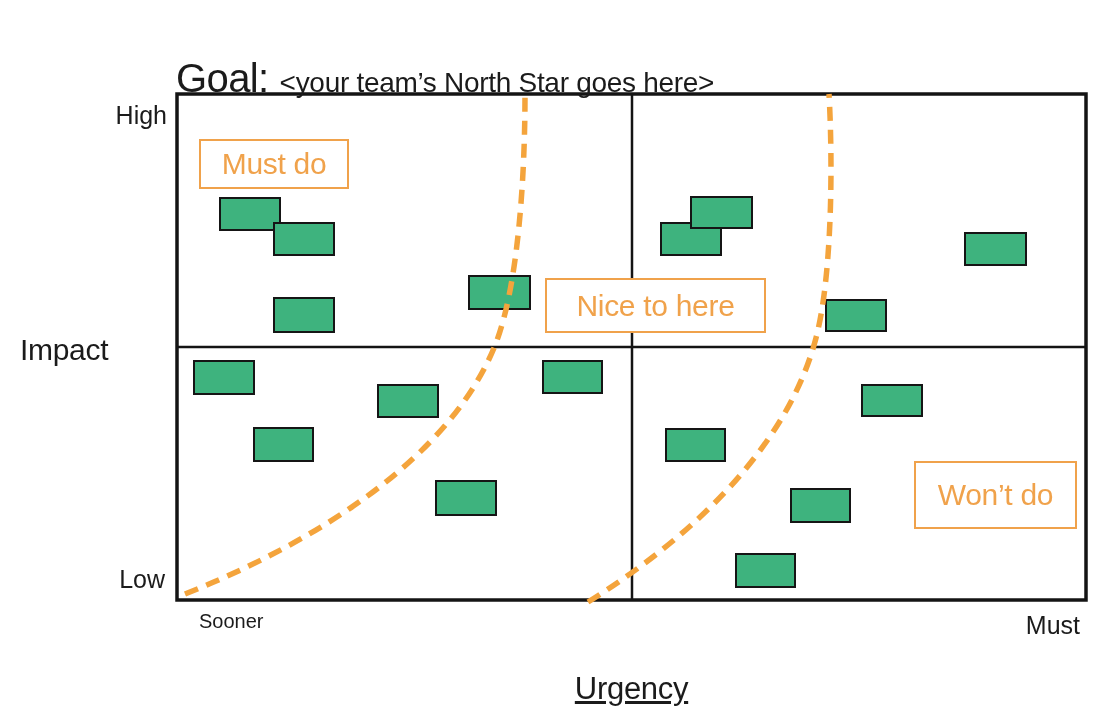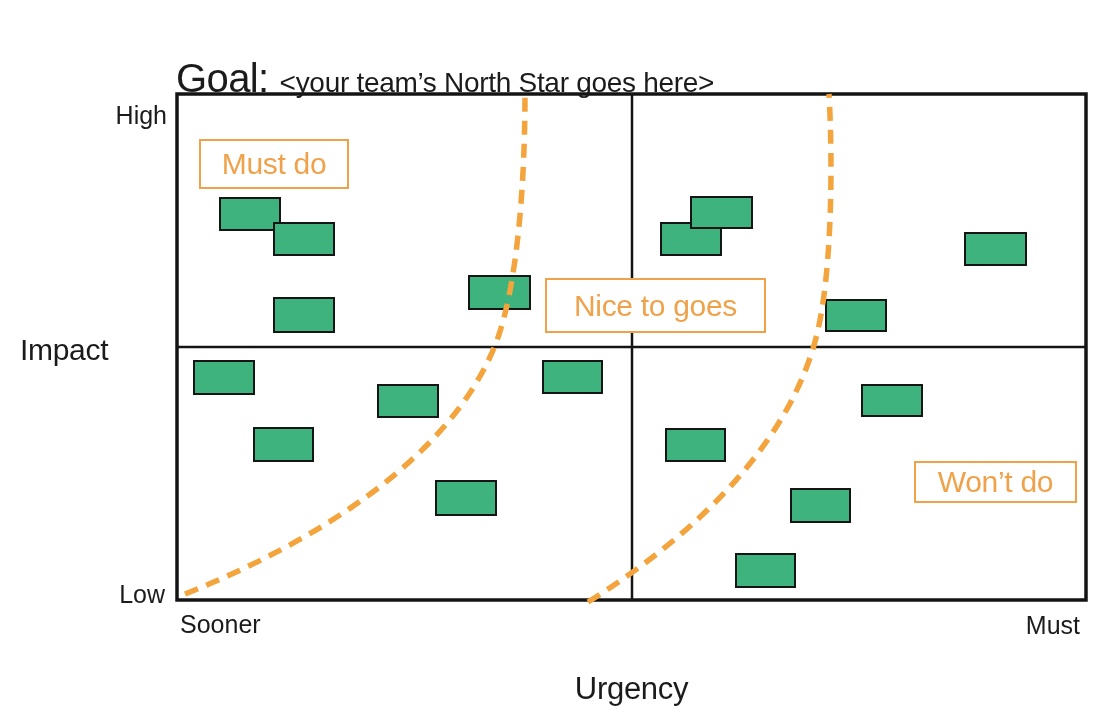--- a/index.html
+++ b/index.html
@@ -20,34 +20,34 @@
   .zone{
     position:absolute;z-index:4;box-sizing:border-box;
     border:2px solid var(--accent_orange,#F0A24B);
     color:var(--accent_orange,#F0A24B);
     background:#ffffff;
     display:flex;align-items:center;justify-content:center;
     font-size:30px;letter-spacing:-0.3px;white-space:nowrap;
   }
   .zone-must{left:199px;top:110px;width:150px;height:50px;margin-top:29px;}
   .zone-nice{left:545px;top:278px;width:221px;height:55px;}
-  .zone-wont{left:914px;top:461px;width:163px;height:42px;}
+  .zone-wont{left:914px;top:461px;width:163px;height:68px;}
   .title{
     position:absolute;left:176px;top:4px;width:911px;z-index:5;
     white-space:nowrap;line-height:52px;margin-top:48px;
   }
   .title-goal{font-size:40px;letter-spacing:-0.6px;margin-right:11px;}
   .title-sub{font-size:28px;letter-spacing:-0.3px;}
   .axis-label{position:absolute;z-index:5;white-space:nowrap;}
   .lbl-high{top:101px;right:929px;font-size:25px;text-align:right;}
-  .lbl-low{top:580px;right:931px;font-size:25px;text-align:right;}
+  .lbl-low{top:565px;right:931px;font-size:25px;text-align:right;}
   .lbl-impact{top:333px;left:20px;font-size:30px;letter-spacing:-0.3px;}
-  .lbl-sooner{top:610px;left:180px;font-size:25px;}
+  .lbl-sooner{top:610px;left:199px;font-size:20px;}
   .lbl-later{top:611px;right:16px;font-size:25px;}
-  .lbl-urgency{top:671px;left:176px;width:911px;text-align:center;font-size:31px;letter-spacing:-0.3px;}
+  .lbl-urgency{top:671px;left:176px;width:911px;text-align:center;font-size:31px;letter-spacing:-0.3px;text-decoration:underline;}
 </style>
 </head>
 <body>
 
 <div class="stage">
 
   <div class="title">
     <span class="title-goal">Goal:</span><span class="title-sub">&lt;your team’s North Star goes here&gt;</span>
   </div>
 
@@ -83,16 +83,16 @@
       <div class="card" style="left: 790px; top: 488px; width: 61px; height: 35px;"></div>
       <div class="card" style="left: 735px; top: 553px; width: 61px; height: 35px;"></div>
     </div>
 
   <svg class="layer curves-layer" width="1096" height="720" viewBox="0 0 1096 720">
     <path d="M185,594 C320,540 448,458 494,348 C517,293 525,185 525,94" fill="none" stroke-width="5.5" stroke-dasharray="14 9" stroke="#F4A43C"></path>
     <path d="M588,602 C695,535 788,445 816,338 C832,277 833,165 829,94" fill="none" stroke-width="5.5" stroke-dasharray="14 9" stroke="#F4A43C"></path>
   </svg>
 
   <div class="zone zone-must">Must do</div>
-  <div class="zone zone-nice">Nice to goes</div>
+  <div class="zone zone-nice">Nice to here</div>
   <div class="zone zone-wont">Won’t do</div>
 
 </div>
 
 </body></html>

